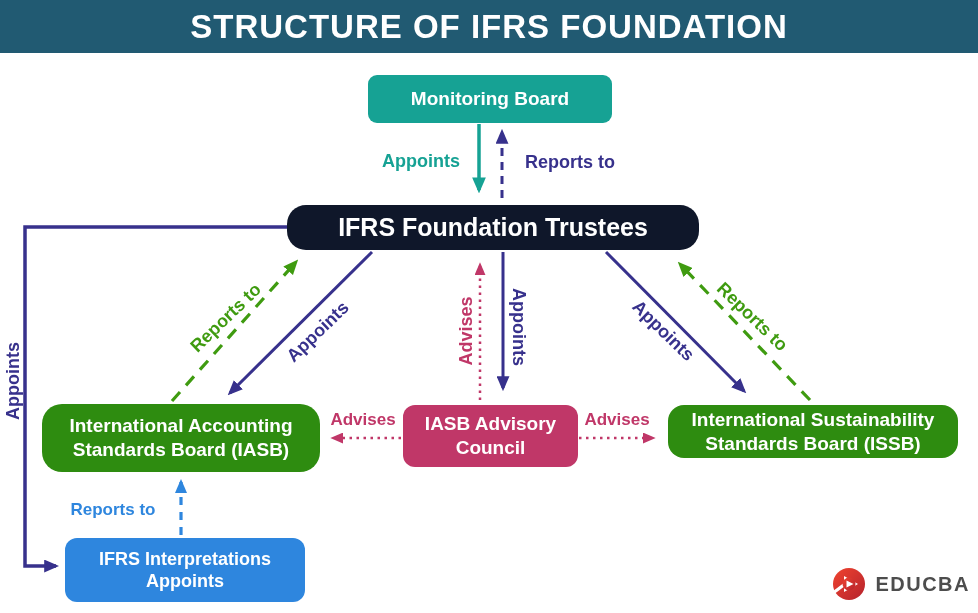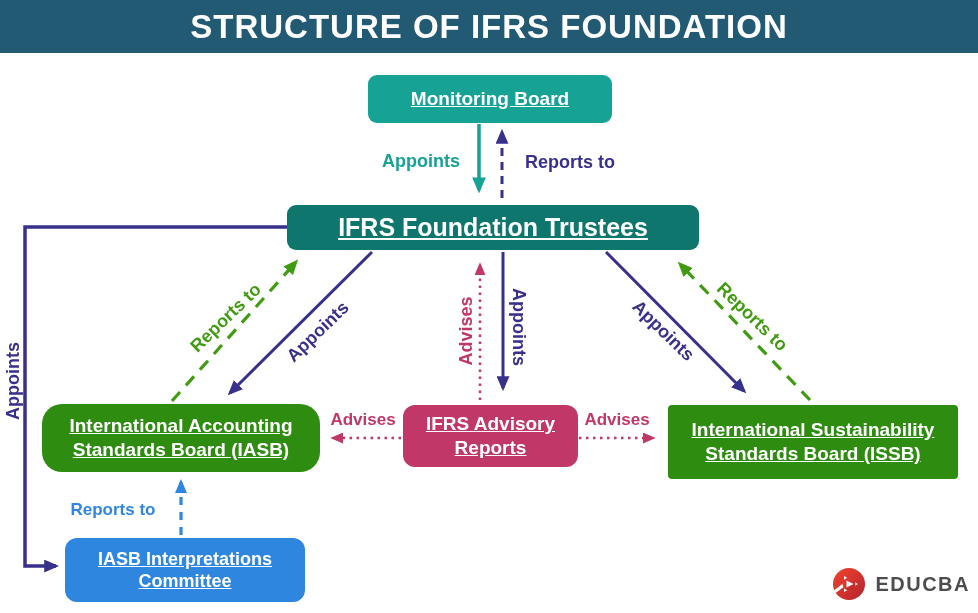--- a/index.html
+++ b/index.html
@@ -13,21 +13,20 @@
     position:absolute;left:0;top:0;width:978px;height:53px;
     background:#215a72;color:#ffffff;
     display:flex;align-items:center;justify-content:center;
     font-size:33px;font-weight:800;letter-spacing:1px;
   }
   svg.wires{position:absolute;left:0;top:0;z-index:1;}
   .node{
     position:absolute;z-index:2;color:#fff;font-weight:700;text-align:center;
     display:flex;align-items:center;justify-content:center;line-height:1.25;
     padding:4px 18px;
-    text-decoration:underline;
   }
   .lbl{
     position:absolute;z-index:3;font-weight:700;font-size:17px;white-space:nowrap;
     transform:translate(-50%,-50%) rotate(var(--r,0deg));
   }
   .brand{
     position:absolute;right:8px;bottom:10px;z-index:3;
     display:flex;align-items:center;gap:7px;
   }
   .brand-text{
@@ -75,29 +74,29 @@
     <path d="M810,400 L680,264" stroke="#3f9b10" stroke-width="3.2" fill="none" stroke-dasharray="12 9" marker-end="url(#m-green)"></path>
 
     <path d="M401,438 L334,438" stroke="#c03768" stroke-width="2.5" fill="none" stroke-dasharray="2.5 4.5" marker-end="url(#m-pink)"></path>
     <path d="M579,438 L652,438" stroke="#c03768" stroke-width="2.5" fill="none" stroke-dasharray="2.5 4.5" marker-end="url(#m-pink)"></path>
 
     <path d="M181,535 L181,482" stroke="#2e86de" stroke-width="3.2" fill="none" stroke-dasharray="8 7" marker-end="url(#m-blue)"></path>
   </svg>
 
   <div class="node" style="left:368px;top:75px;width:244px;height:48px;background:#16a294;border-radius:9px;font-size:19px;">Monitoring Board</div>
 
-  <div class="node" style="left:287px;top:205px;width:412px;height:45px;background:#0f766e;border-radius:9px;font-size:25px;">IFRS Foundation Trustees</div>
+  <div class="node" style="left:287px;top:205px;width:412px;height:45px;background:#0f172a;border-radius:19px;font-size:25px;">IFRS Foundation Trustees</div>
 
   <div class="node" style="left:42px;top:404px;width:278px;height:68px;background:#2e8c10;border-radius:20px;font-size:19px;">International Accounting Standards Board (IASB)</div>
 
-  <div class="node" style="left:403px;top:405px;width:175px;height:62px;background:#c03768;border-radius:12px;font-size:19px;">IFRS Advisory Reports</div>
+  <div class="node" style="left:403px;top:405px;width:175px;height:62px;background:#c03768;border-radius:12px;font-size:19px;">IASB Advisory Council</div>
 
-  <div class="node" style="left:668px;top:405px;width:290px;height:74px;background:#2e8c10;border-radius:4px;font-size:19px;">International Sustainability Standards Board (ISSB)</div>
+  <div class="node" style="left:668px;top:405px;width:290px;height:53px;background:#2e8c10;border-radius:16px;font-size:19px;">International Sustainability Standards Board (ISSB)</div>
 
-  <div class="node" style="left:65px;top:538px;width:240px;height:64px;background:#2e86de;border-radius:12px;font-size:18px;">IASB Interpretations Committee</div>
+  <div class="node" style="left:65px;top:538px;width:240px;height:64px;background:#2e86de;border-radius:12px;font-size:18px;">IFRS Interpretations Appoints</div>
 
   <div class="lbl" style="left:421px;top:161px;color:#16a294;font-size:18px;">Appoints</div>
   <div class="lbl" style="left:570px;top:162px;color:#37318c;font-size:18px;">Reports to</div>
 
   <div class="lbl" style="left:226px;top:318px;color:#3f9b10;--r:-44deg;font-size:18px;">Reports to</div>
   <div class="lbl" style="left:318px;top:332px;color:#37318c;--r:-44deg;font-size:18px;">Appoints</div>
 
   <div class="lbl" style="left:466px;top:331px;color:#c03768;--r:-90deg;font-size:18px;">Advises</div>
   <div class="lbl" style="left:518px;top:327px;color:#37318c;--r:90deg;font-size:18px;">Appoints</div>
 

